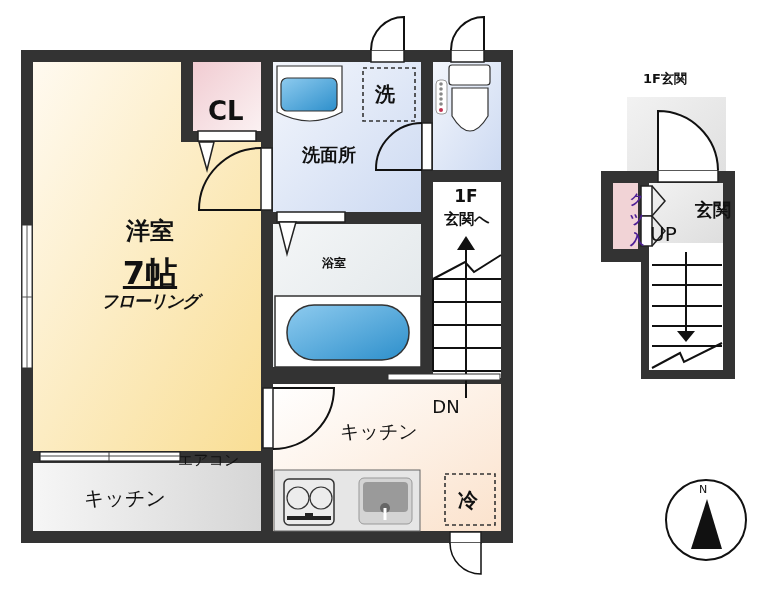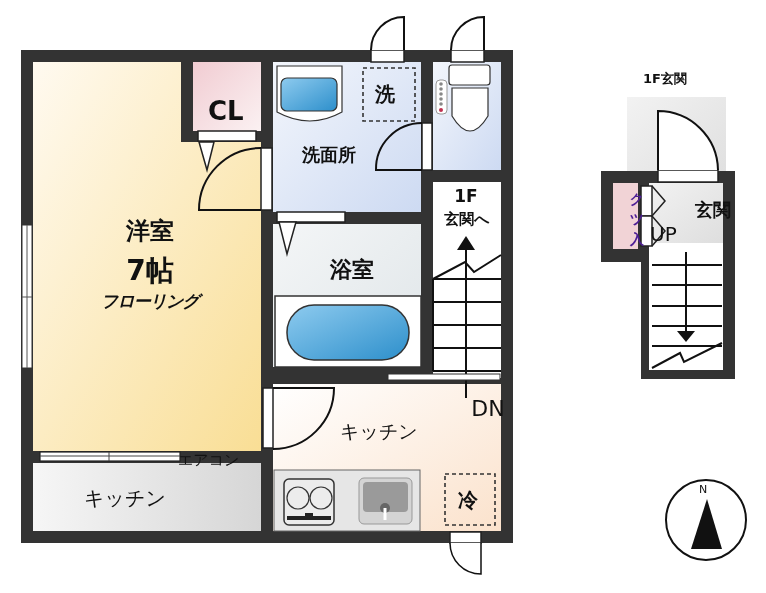--- a/index.html
+++ b/index.html
@@ -172,25 +172,25 @@
   <polygon points="707,499 691,549 722,549" fill="#111"></polygon>
 </svg>
 
 <div class="lbl" style="left:208px;top:96px;font-size:26px;">CL</div>
 <div class="lbl" style="left:375px;top:81px;font-size:20px;">洗</div>
 <div class="lbl" style="left:302px;top:143px;font-size:18px;">洗面所</div>
 <div class="lbl" style="left:448px;top:186px;font-size:17px;width:36px;text-align:center;">1F</div>
 <div class="lbl" style="left:434px;top:210px;font-size:15px;width:66px;">玄関へ</div>
 
 <div class="lbl" style="left:100px;top:215px;font-size:24px;width:100px;">洋室</div>
-<div class="lbl" style="left:100px;top:252px;font-size:28px;width:100px;">7帖</div>
+<div class="lbl" style="left:100px;top:252px;font-size:32px;width:100px;text-decoration:underline;">7帖</div>
 <div class="lbl" style="left:80px;top:290px;font-size:17px;width:140px;letter-spacing:-1px;font-style:italic;">フローリング</div>
 
-<div class="lbl" style="left:330px;top:255px;font-size:22px;">浴室</div>
-<div class="lbl thin" style="left:468px;top:396px;font-size:22px;width:40px;">DN</div>
+<div class="lbl" style="left:322px;top:255px;font-size:12px;">浴室</div>
+<div class="lbl thin" style="left:426px;top:396px;font-size:18px;width:40px;">DN</div>
 <div class="lbl thin" style="left:178px;top:427px;font-size:15px;margin-top:24px;">エアコン</div>
 <div class="lbl thin" style="left:340px;top:419px;font-size:19px;">キッチン</div>
 <div class="lbl thin" style="left:84px;top:485px;font-size:20px;">キッチン</div>
 <div class="lbl" style="left:458px;top:487px;font-size:20px;">冷</div>
 
 <div class="lbl" style="left:643px;top:70px;font-size:13px;">1F玄関</div>
 <div class="lbl" style="left:615px;top:189px;font-size:14px;width:20px;line-height:20px;white-space:normal;color:#4c1d95;margin-left:12px;">クツ入</div>
 <div class="lbl" style="left:695px;top:198px;font-size:18px;">玄関</div>
 <div class="lbl thin" style="left:650px;top:222px;font-size:20px;">UP</div>
 <div class="lbl thin" style="left:699px;top:483px;font-size:11px;">N</div>

